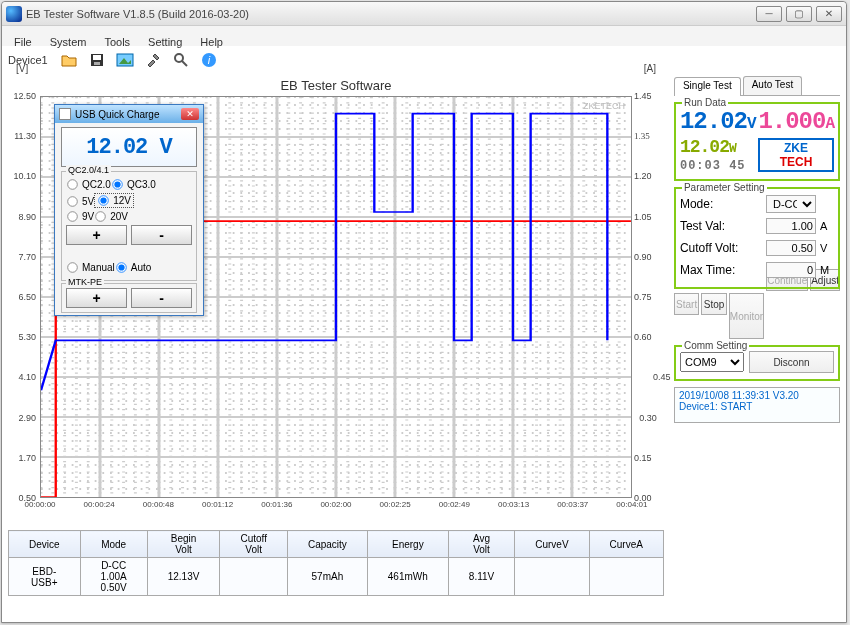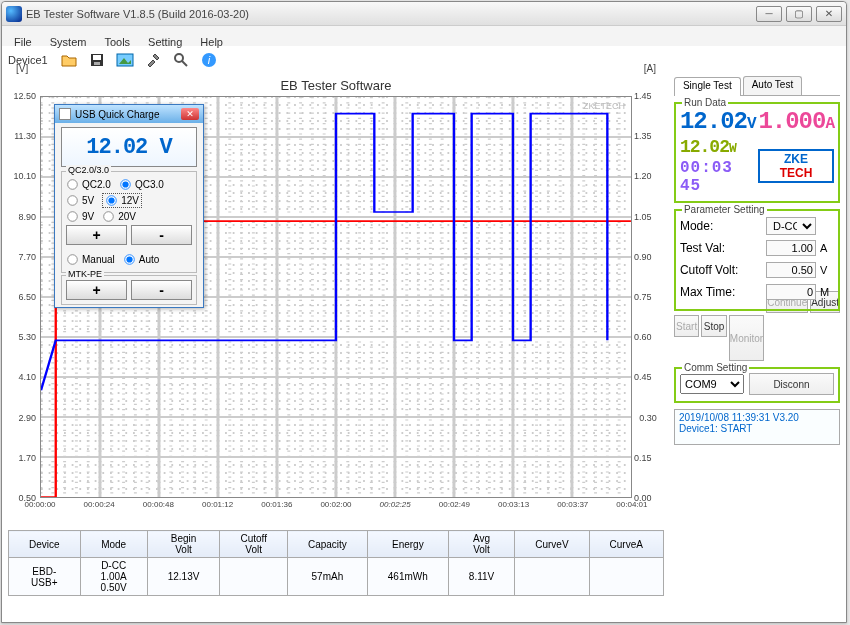--- a/index.html
+++ b/index.html
@@ -37,42 +37,42 @@
 .tabs { display: flex; height: 20px; border-bottom: 1px solid #aaa; }
 .tab { padding: 2px 8px; font-size: 10px; border: 1px solid #aaa; border-bottom: 0; background: #f4f4f4; margin-right: 2px; border-radius: 3px 3px 0 0; }
 .tab.active { background: #fff; position: relative; top: 1px; }
 .fieldset { border: 2px solid #84cc16; margin-top: 6px; padding: 4px 4px 6px; position: relative; }
 .fieldset .legend { position: absolute; top: -7px; left: 6px; background: #fff; padding: 0 2px; font-size: 10px; color: #444; }
 .rundata { display: grid; grid-template-columns: 1fr 1fr; gap: 2px; align-items: center; }
 .seg { font-family: "Courier New", monospace; font-weight: bold; letter-spacing: -1px; }
 .vbig { color: #06c; font-size: 24px; }
 .abig { color: #ec4899; font-size: 24px; text-align: center; }
 .wbig { color: #8a0; font-size: 18px; }
-.timeseg { color: #8b5cf6; font-size: 16px; letter-spacing: 1px; }
+.timeseg { color: #737373; font-size: 12px; letter-spacing: 1px; }
 .logo { border: 2px solid #06c; padding: 1px 3px; font-weight: bold; color: #d00; font-size: 12px; text-align: center; background:#fff; }
 .param-row { display: flex; align-items: center; height: 22px; gap: 4px; }
 .param-row label { flex: 1; font-size: 12px; }
 .param-row input, .param-row select { width: 50px; font-size: 11px; text-align: right; padding: 1px 2px; border:1px solid #aaa; background:#fafafa; }
 .param-row .unit { width: 14px; font-size: 11px; }
 .btnrow { display: flex; gap: 2px; margin-top: 4px; }
 .wbtn { flex: 1; height: 22px; border: 1px solid #aaa; background: linear-gradient(#fafafa,#eee); font-size: 10px; color: #333; padding:0; }
 .wbtn.disabled { color: #aaa; }
 .commrow { display: flex; gap: 5px; align-items: center; }
 select.com { width: 64px; height: 20px; font-size: 11px; }
 .status { margin-top: 6px; height: 36px; border: 1px solid #aaa; background: #fafeff; padding: 2px 4px; font-size: 10px; color: #06c; overflow: hidden; }
 
 .popup { position: absolute; left: 52px; top: 30px; width: 150px; border: 1px solid #3a78c0; background: #f4f4f4; box-shadow: 1px 1px 4px rgba(0,0,0,.3); }
 .popup .ptitle { height: 18px; background: linear-gradient(#bfe3ff,#6bb0e8); display: flex; align-items: center; padding: 0 4px; font-size: 10px; }
 .popup .ptitle .picon { width: 12px; height: 12px; background: #fff; border: 1px solid #888; margin-right: 4px; }
 .popup .px { margin-left: auto; width: 18px; height: 12px; background: linear-gradient(#f88,#c33); color: #fff; font-size: 9px; text-align: center; border-radius: 2px; line-height: 12px; }
 .popup .display { margin: 4px 6px; height: 40px; border: 1px solid #888; background: linear-gradient(#fff,#eef6ff); display: flex; align-items: center; justify-content: center; }
 .popup .display span { font-family: "Courier New", monospace; font-size: 22px; font-weight: bold; color: #06c; letter-spacing: -1px; }
 .popup .grp { margin: 2px 6px; border: 1px solid #bbb; padding: 4px; font-size: 10px; position: relative; }
 .popup .grp .glegend { position:absolute; top:-7px; left:4px; background:#f4f4f4; padding:0 2px; font-size:9px; }
-.popup .radios { display: flex; gap: 8px; margin: 2px 0; }
+.popup .radios { display: flex; margin: 2px 0; align-items: flex-end; }
 .popup .radios label { display: flex; align-items: center; gap: 2px; font-size: 10px; }
 .popup .pm { display: flex; gap: 4px; }
 .popup .pm button { flex: 1; height: 20px; border: 1px solid #888; background: linear-gradient(#fff,#ddd); font-size: 14px; font-weight: bold; }
 input[type=radio]{margin:0 1px 0 0; transform:scale(.8);}
 </style>
 </head>
 <body>
 
 <div class="window">
   <div class="titlebar">
@@ -144,27 +144,27 @@
             <div class="ytick" style="top: 40%;">7.70</div>
             <div class="ytick" style="top: 50%;">6.50</div>
             <div class="ytick" style="top: 60%;">5.30</div>
             <div class="ytick" style="top: 70%;">4.10</div>
             <div class="ytick" style="top: 80%;">2.90</div>
             <div class="ytick" style="top: 90%;">1.70</div>
             <div class="ytick" style="top: 100%;">0.50</div>
           </div>
         <div class="yright" id="yr">
             <div class="ytickr" style="top: 0%;">1.45</div>
-            <div class="ytickr" style="top: 10%;">1.35</div>
+            <div class="ytickr" style="top: 10%; font-family: Liberation Serif, serif;">1.35</div>
             <div class="ytickr" style="top: 20%;">1.20</div>
             <div class="ytickr" style="top: 30%;">1.05</div>
             <div class="ytickr" style="top: 40%;">0.90</div>
             <div class="ytickr" style="top: 50%;">0.75</div>
             <div class="ytickr" style="top: 60%;">0.60</div>
-            <div class="ytickr" style="top: 70%;">0.45</div>
+            <div class="ytickr" style="top: 70%; margin-left: 19px;">0.45</div>
             <div class="ytickr" style="top: 80%; text-align: center;">0.30</div>
             <div class="ytickr" style="top: 90%;">0.15</div>
             <div class="ytickr" style="top: 100%;">0.00</div>
           </div>
         <div class="chart-area">
           <svg width="100%" height="100%" viewBox="0 0 100 100" preserveAspectRatio="none">
             <g class="grid" id="grid">
                 <line x1="10" y1="0" x2="10" y2="100"></line>
                 <line x1="0" y1="10" x2="100" y2="10"></line>
                 <line x1="20" y1="0" x2="20" y2="100"></line>
@@ -289,39 +289,39 @@
           </svg>
           <div style="position:absolute;top:4px;right:6px;font-size:9px;color:#bbb">ZKETECH</div>
         </div>
         <div class="xaxis" id="xa">
             <div class="xtick" style="left: 0%;">00:00:00</div>
             <div class="xtick" style="left: 10%;">00:00:24</div>
             <div class="xtick" style="left: 20%;">00:00:48</div>
             <div class="xtick" style="left: 30%;">00:01:12</div>
             <div class="xtick" style="left: 40%;">00:01:36</div>
             <div class="xtick" style="left: 50%;">00:02:00</div>
-            <div class="xtick" style="left: 60%; font-style: italic;">00:02:25</div>
+            <div class="xtick" style="left: 60%;">00:02:25</div>
             <div class="xtick" style="left: 70%;">00:02:49</div>
             <div class="xtick" style="left: 80%;">00:03:13</div>
             <div class="xtick" style="left: 90%;">00:03:37</div>
             <div class="xtick" style="left: 100%;">00:04:01</div>
           </div>
       </div>
 
       <div class="popup">
         <div class="ptitle">
           <div class="picon"></div>
           <span>USB Quick Charge</span>
           <div class="px">✕</div>
         </div>
         <div class="display">
             <span class="seg">12.02 V</span>
           </div>
         <div class="grp">
-          <div class="glegend">QC2.0/3.0</div>
+          <div class="glegend">QC2.0/4.1</div>
           <div class="radios">
             <label>
                 <input type="radio" style="">
                 <span>QC2.0</span>
               </label>
             <label>
                 <input type="radio" checked="" style="">
                 <span>QC3.0</span>
               </label>
           </div>
@@ -342,21 +342,21 @@
               </label>
             <label>
                 <input type="radio" style="">
                 <span>20V</span>
               </label>
           </div>
           <div class="pm">
             <button>+</button>
             <button>-</button>
           </div>
-          <div class="radios" style="margin-top:8px">
+          <div class="radios" style="margin-top:16px">
             <label>
                 <input type="radio" style="">
                 <span>Manual</span>
               </label>
             <label>
                 <input type="radio" checked="" style="">
                 <span>Auto</span>
               </label>
           </div>
         </div>

